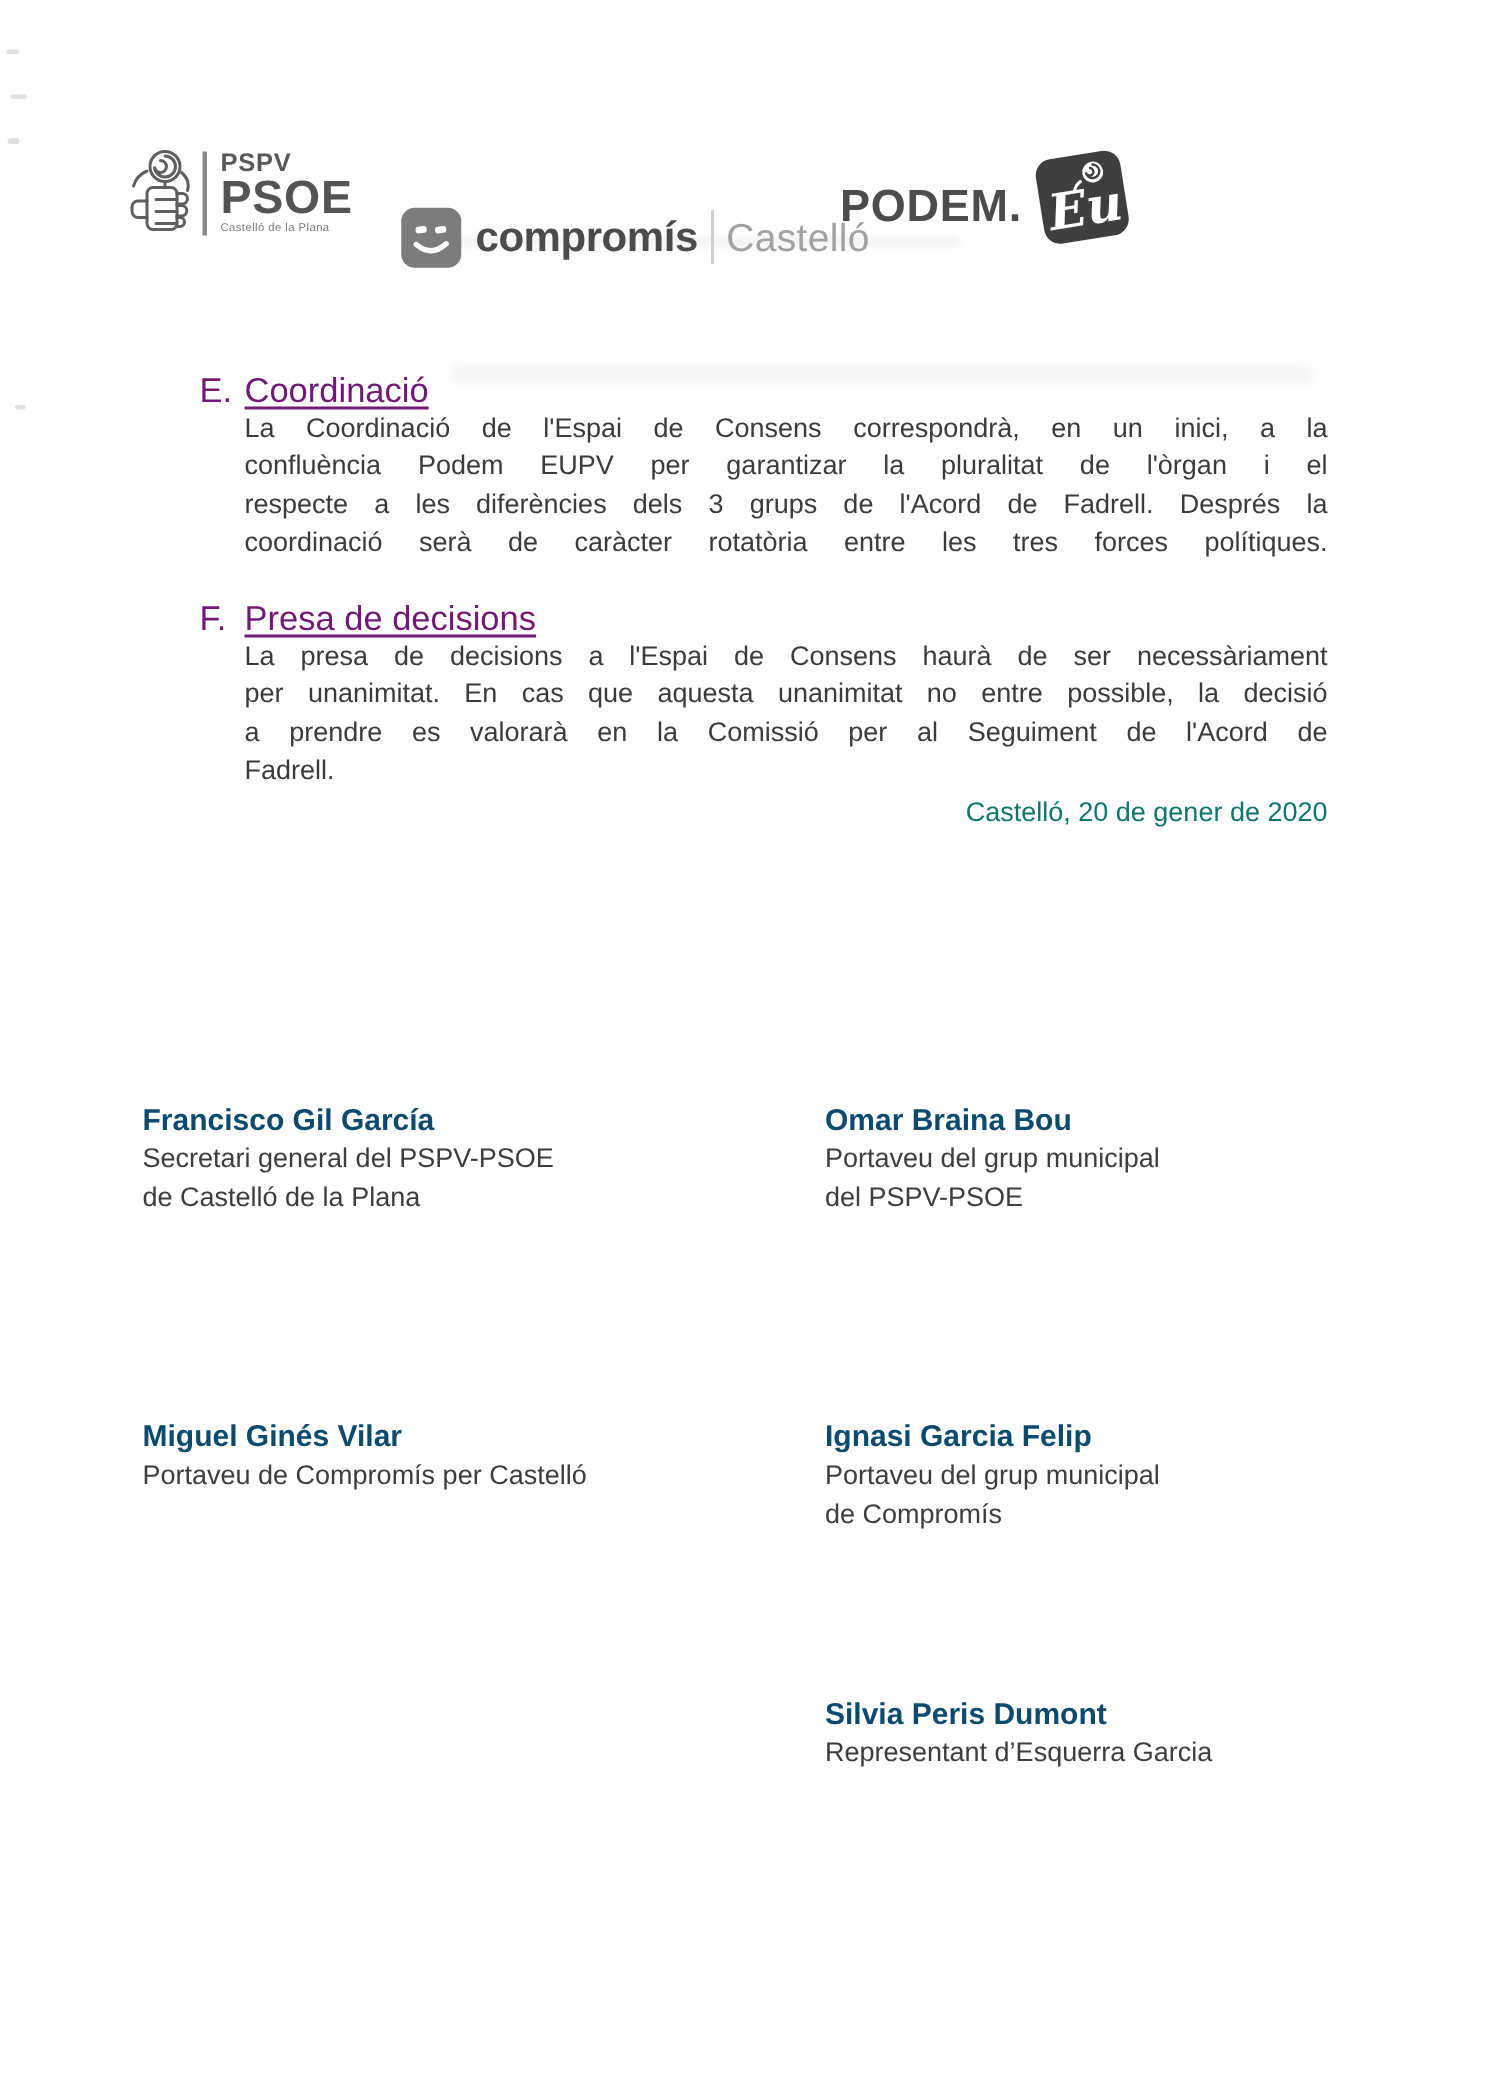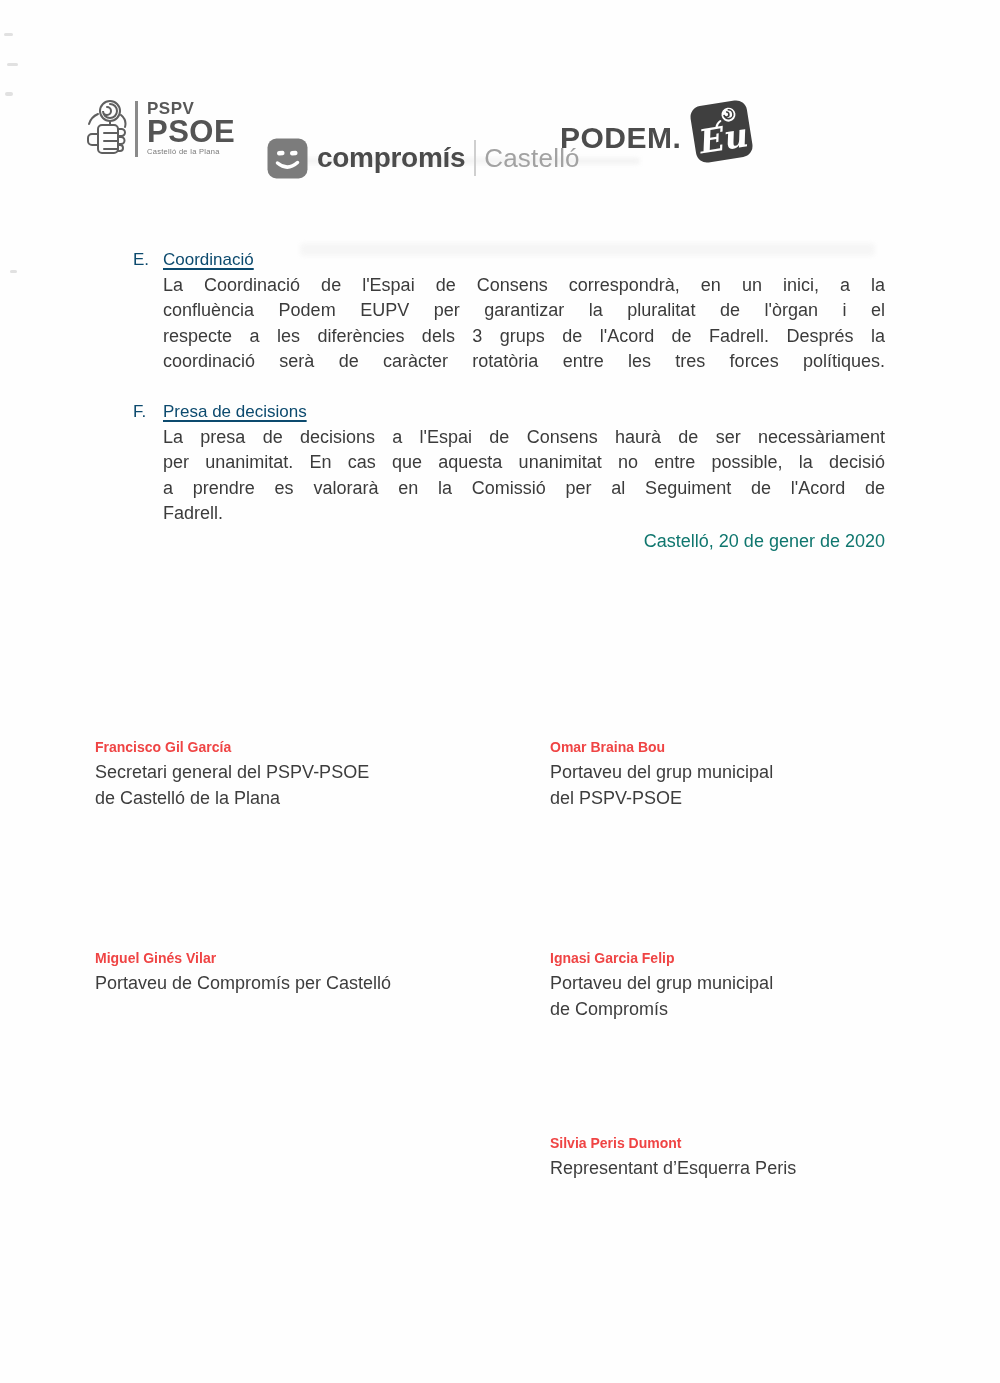--- a/index.html
+++ b/index.html
@@ -27,33 +27,33 @@
   .compromis-div { width:2px; height:36px; background:#cfcfcf; margin:0 8px 0 9px; }
   .compromis-loc { font-size:26px; color:#a2a2a2; letter-spacing:.2px; }
 
   .logo-podem { position:absolute; left:560px; top:103px; display:flex; align-items:center; }
   .podem-word { font-size:30px; font-weight:bold; color:#4c4c4c; letter-spacing:.5px; margin-top:12px; }
   .eu-badge { width:57px; height:57px; background:#3f3f3f; border-radius:11px; margin-left:12px;
               transform:rotate(-9deg); position:relative; }
 
   
   .clause { position:absolute; width:754px; }
-  .clause-head { font-size:17px; color:#0c4a6e; line-height:26px; white-space:nowrap; }
+  .clause-head { font-size:23px; color:#701a75; line-height:26px; white-space:nowrap; }
   .clause-label { display:inline-block; width:30px; }
   .clause-title { text-decoration:underline; text-underline-offset:3px; text-decoration-thickness:1.5px; }
   .clause-body { margin-left:30px; width:722px; font-size:18px; line-height:25.4px; color:#3b3b3b;
                  white-space:pre-line; text-align:justify; text-align-last:justify; }
   .clause-e { left:133px; top:247px; }
   .clause-f { left:133px; top:399px; }
 
   .dateline { position:absolute; top:531px; right:115px; font-size:18px; color:#0f766e; }
 
   
   .sig { position:absolute; width:455px; }
-  .sig-name { font-size:14px; font-weight:bold; color:#ef4444; line-height:25px; }
+  .sig-name { font-size:20px; font-weight:bold; color:#0c4a6e; line-height:25px; }
   .sig-role { font-size:18px; color:#3d3d3d; line-height:25.5px; white-space:pre-line; }
   .sig-r1l { left:95px;  top:735px; }
   .sig-r1r { left:550px; top:735px; width:410px; }
   .sig-r2l { left:95px;  top:946px; }
   .sig-r2r { left:550px; top:946px; width:410px; }
   .sig-r3l { left:95px;  top:1131px; }
   .sig-r3r { left:550px; top:1131px; width:410px; }
 </style>
 </head>
 <body>
@@ -154,16 +154,16 @@
   </div>
   <div class="sig sig-r2r">
     <div class="sig-name">Ignasi Garcia Felip</div>
     <div class="sig-role">Portaveu del grup municipal
 de Compromís</div>
   </div>
   <div class="sig sig-r3l">
   </div>
   <div class="sig sig-r3r">
     <div class="sig-name">Silvia Peris Dumont</div>
-    <div class="sig-role">Representant d’Esquerra Peris</div>
+    <div class="sig-role">Representant d’Esquerra Garcia</div>
   </div>
 
 </div>
 
 </body></html>

